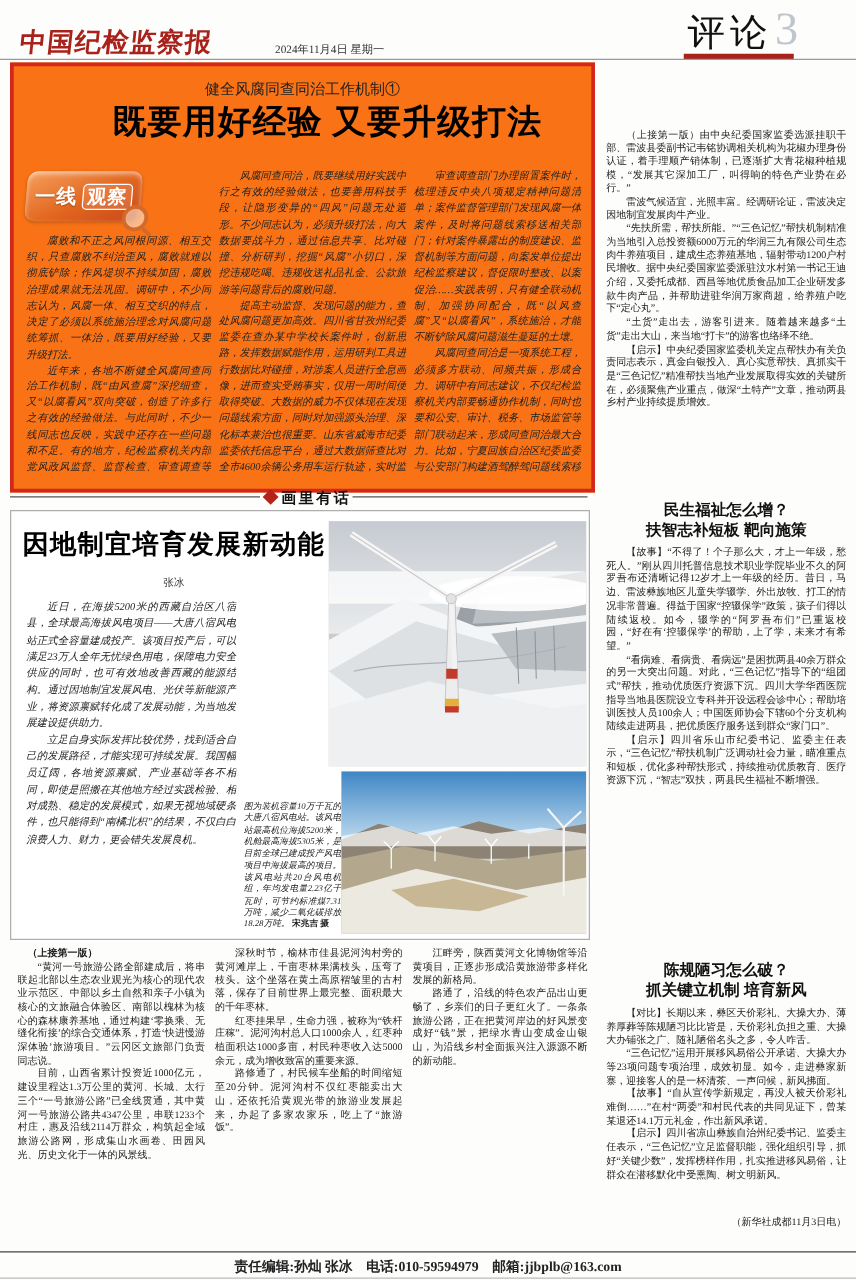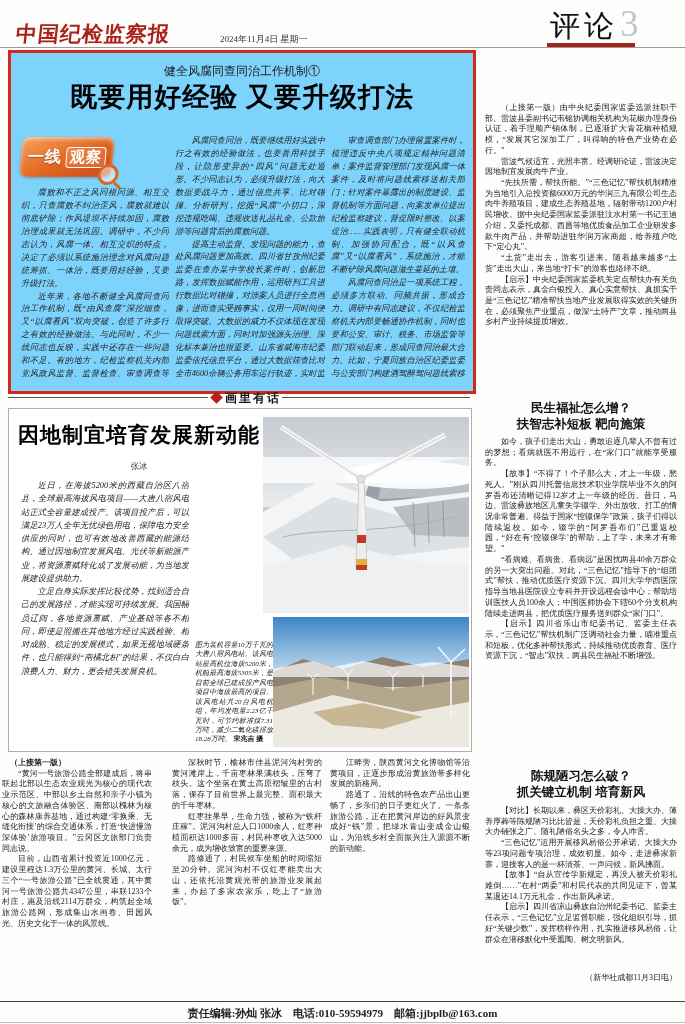--- a/index.html
+++ b/index.html
@@ -10,21 +10,21 @@
     font-family:"Liberation Serif","DejaVu Serif",serif;color:#1b1b1b;
   }
   
   .masthead{position:absolute;left:16px;top:20px;font-size:21px;font-weight:bold;color:#a8211a;transform:skewX(-6deg);letter-spacing:1px;}
   .issue-date{position:absolute;left:220px;top:33px;font-size:9px;color:#333;}
   .section-title{position:absolute;left:550px;top:6px;font-size:30px;letter-spacing:4px;color:#111;}
   .section-bar{position:absolute;left:547px;top:43px;width:88px;height:5px;background:#a8211a;}
   .page-num{position:absolute;left:620px;top:2px;font-size:37px;color:#bfc5ce;}
   .header-rule{position:absolute;left:0;top:47px;width:685px;height:1px;background:#9a9a9a;}
   
-  .lead-box{position:absolute;left:8px;top:50px;width:462px;height:338px;border:3px solid #d3271b;background:#7dd3fc;}
+  .lead-box{position:absolute;left:8px;top:50px;width:462px;height:338px;border:3px solid #d3271b;background:#f97316;}
   .lead-kicker{position:absolute;left:0;top:10px;width:100%;text-align:center;font-size:12px;color:#222;}
   .lead-title{position:absolute;left:0;top:26px;width:100%;text-align:center;font-size:27px;font-weight:bold;letter-spacing:1px;color:#000;}
   .lead-byline{position:absolute;left:0;top:66px;width:100%;text-align:center;font-size:9px;color:#444;}
   .badge{position:absolute;left:10px;top:84px;width:92px;height:40px;border-radius:8px;
     background:linear-gradient(155deg,#f5a05c 0%,#e2661f 55%,#c9481a 100%);
     box-shadow:inset 0 2px 4px rgba(255,255,255,.55), 0 1px 3px rgba(0,0,0,.25);
     transform:skewX(-5deg);display:flex;align-items:center;justify-content:center;gap:4px;}
   .badge .b1{color:#fff;font-weight:bold;font-size:16px;letter-spacing:1px;text-shadow:0 1px 1px rgba(0,0,0,.3);}
   .badge .b2{color:#fff;font-weight:bold;font-size:15px;letter-spacing:1px;border:1.5px solid #fff;border-radius:4px;padding:0 3px;background:rgba(255,255,255,.12);}
   .magnifier{position:absolute;right:-7px;bottom:-8px;width:15px;height:15px;border:3px solid #d4692b;border-radius:50%;background:rgba(255,244,232,.55);}
@@ -55,21 +55,21 @@
   .pic-title{position:absolute;left:6px;top:12px;width:248px;text-align:center;font-size:21px;font-weight:bold;letter-spacing:1px;color:#000;}
   .pic-byline{position:absolute;left:6px;top:52px;width:248px;text-align:center;font-size:8.5px;color:#333;}
   .pic-body{left:12px;top:70px;width:168px;height:258px;font-size:8.3px;line-height:1.6;font-style:italic;color:#222;}
   .pic-caption{position:absolute;left:186px;top:232px;width:78px;height:106px;overflow:hidden;font-size:7px;line-height:1.35;text-align:justify;font-style:italic;color:#222;}
   .pic-caption .credit{font-weight:bold;font-style:normal;}
   .photo{position:absolute;background:#ccc;overflow:hidden;}
   .photo-main{left:254px;top:8px;width:206px;height:196px;}
   .photo-inset{left:264px;top:208px;width:196px;height:130px;}
   
   .bot-col{font-size:8px;line-height:1.34;color:#1d1d1d;}
-  .bot-c1{left:2px;top:758px;width:150px;height:240px;}
+  .bot-c1{left:14px;top:758px;width:150px;height:240px;}
   .bot-c2{left:172px;top:758px;width:150px;height:240px;}
   .bot-c3{left:330px;top:758px;width:140px;height:240px;}
   .bot-c1 p.lead-line{text-indent:1em;font-weight:bold;}
   
   .footer-rule{position:absolute;left:0;top:1001px;width:685px;height:1px;background:#444;}
   .footer-rule2{position:absolute;left:0;top:1022px;width:685px;height:1px;background:#bbb;}
   .footer-text{position:absolute;left:0;top:1006px;width:685px;text-align:center;font-size:11px;font-weight:bold;color:#222;}
 </style>
 </head>
 <body>
@@ -78,21 +78,21 @@
 
   <div class="masthead">中国纪检监察报</div>
   <div class="issue-date">2024年11月4日 星期一</div>
   <div class="section-title">评论</div>
   <div class="section-bar"></div>
   <div class="page-num">3</div>
   <div class="header-rule"></div>
 
   <section class="lead-box">
     <div class="lead-kicker">健全风腐同查同治工作机制①</div>
-    <h1 class="lead-title" style="margin:0;">既要用好经验 又要升级打法</h1>
+    <h1 class="lead-title" style="margin:0;padding-left:20px;">既要用好经验 又要升级打法</h1>
     <div class="badge">
       <span class="b1">一线</span>
       <span class="b2">观察</span>
       <span class="magnifier"></span>
     </div>
     <div class="col lead-col lead-c1">
         <p>腐败和不正之风同根同源、相互交织，只查腐败不纠治歪风，腐败就难以彻底铲除；作风堤坝不持续加固，腐败治理成果就无法巩固。调研中，不少同志认为，风腐一体、相互交织的特点，决定了必须以系统施治理念对风腐问题统筹抓、一体治，既要用好经验，又要升级打法。</p>
         <p>近年来，各地不断健全风腐同查同治工作机制，既“由风查腐”深挖细查，又“以腐看风”双向突破，创造了许多行之有效的经验做法。与此同时，不少一线同志也反映，实践中还存在一些问题和不足。有的地方，纪检监察机关内部党风政风监督、监督检查、审查调查等部门协同配合还存在堵点；有的地方，与公安、审计、税务、市场监管等部门信息共享、联查联动还不够顺畅，等等。必须不断健全风腐同查同治工作机制，进一步丰富完善监督路径方法，推动形成齐抓共管的良好局面。</p>
       </div>
     <div class="col lead-col lead-c2">
@@ -111,21 +111,20 @@
       <p>“先扶所需，帮扶所能。”“三色记忆”帮扶机制精准为当地引入总投资额6000万元的华润三九有限公司生态肉牛养殖项目，建成生态养殖基地，辐射带动1200户村民增收。据中央纪委国家监委派驻汶水村第一书记王迪介绍，又委托成都、西昌等地优质食品加工企业研发多款牛肉产品，并帮助进驻华润万家商超，给养殖户吃下“定心丸”。</p>
       <p>“土货”走出去，游客引进来。随着越来越多“土货”走出大山，来当地“打卡”的游客也络绎不绝。</p>
       <p>【启示】中央纪委国家监委机关定点帮扶办有关负责同志表示，真金白银投入、真心实意帮扶、真抓实干是“三色记忆”精准帮扶当地产业发展取得实效的关键所在，必须聚焦产业重点，做深“土特产”文章，推动两县乡村产业持续提质增效。</p>
     </div>
 
   <div class="r-head r-head2">
     <div>民生福祉怎么增？</div>
     <div>扶智志补短板 靶向施策</div>
   </div>
   <div class="col r-col r-art2">
-      <p>如今，孩子们走出大山，勇敢追逐几辈人不曾有过的梦想；看病就医不用远行，在“家门口”就能享受服务。</p>
       <p>【故事】“不得了！个子那么大，才上一年级，愁死人。”刚从四川托普信息技术职业学院毕业不久的阿罗吾布还清晰记得12岁才上一年级的经历。昔日，马边、雷波彝族地区儿童失学辍学、外出放牧、打工的情况非常普遍。得益于国家“控辍保学”政策，孩子们得以陆续返校。如今，辍学的“阿罗吾布们”已重返校园，“好在有‘控辍保学’的帮助，上了学，未来才有希望。”</p>
       <p>“看病难、看病贵、看病远”是困扰两县40余万群众的另一大突出问题。对此，“三色记忆”指导下的“组团式”帮扶，推动优质医疗资源下沉。四川大学华西医院指导当地县医院设立专科并开设远程会诊中心；帮助培训医技人员100余人；中国医师协会下辖60个分支机构陆续走进两县，把优质医疗服务送到群众“家门口”。</p>
       <p>【启示】四川省乐山市纪委书记、监委主任表示，“三色记忆”帮扶机制广泛调动社会力量，瞄准重点和短板，优化多种帮扶形式，持续推动优质教育、医疗资源下沉，“智志”双扶，两县民生福祉不断增强。</p>
     </div>
 
   <div class="r-head r-head3">
     <div>陈规陋习怎么破？</div>
     <div>抓关键立机制 培育新风</div>
   </div>
   <div class="col r-col r-art3">

